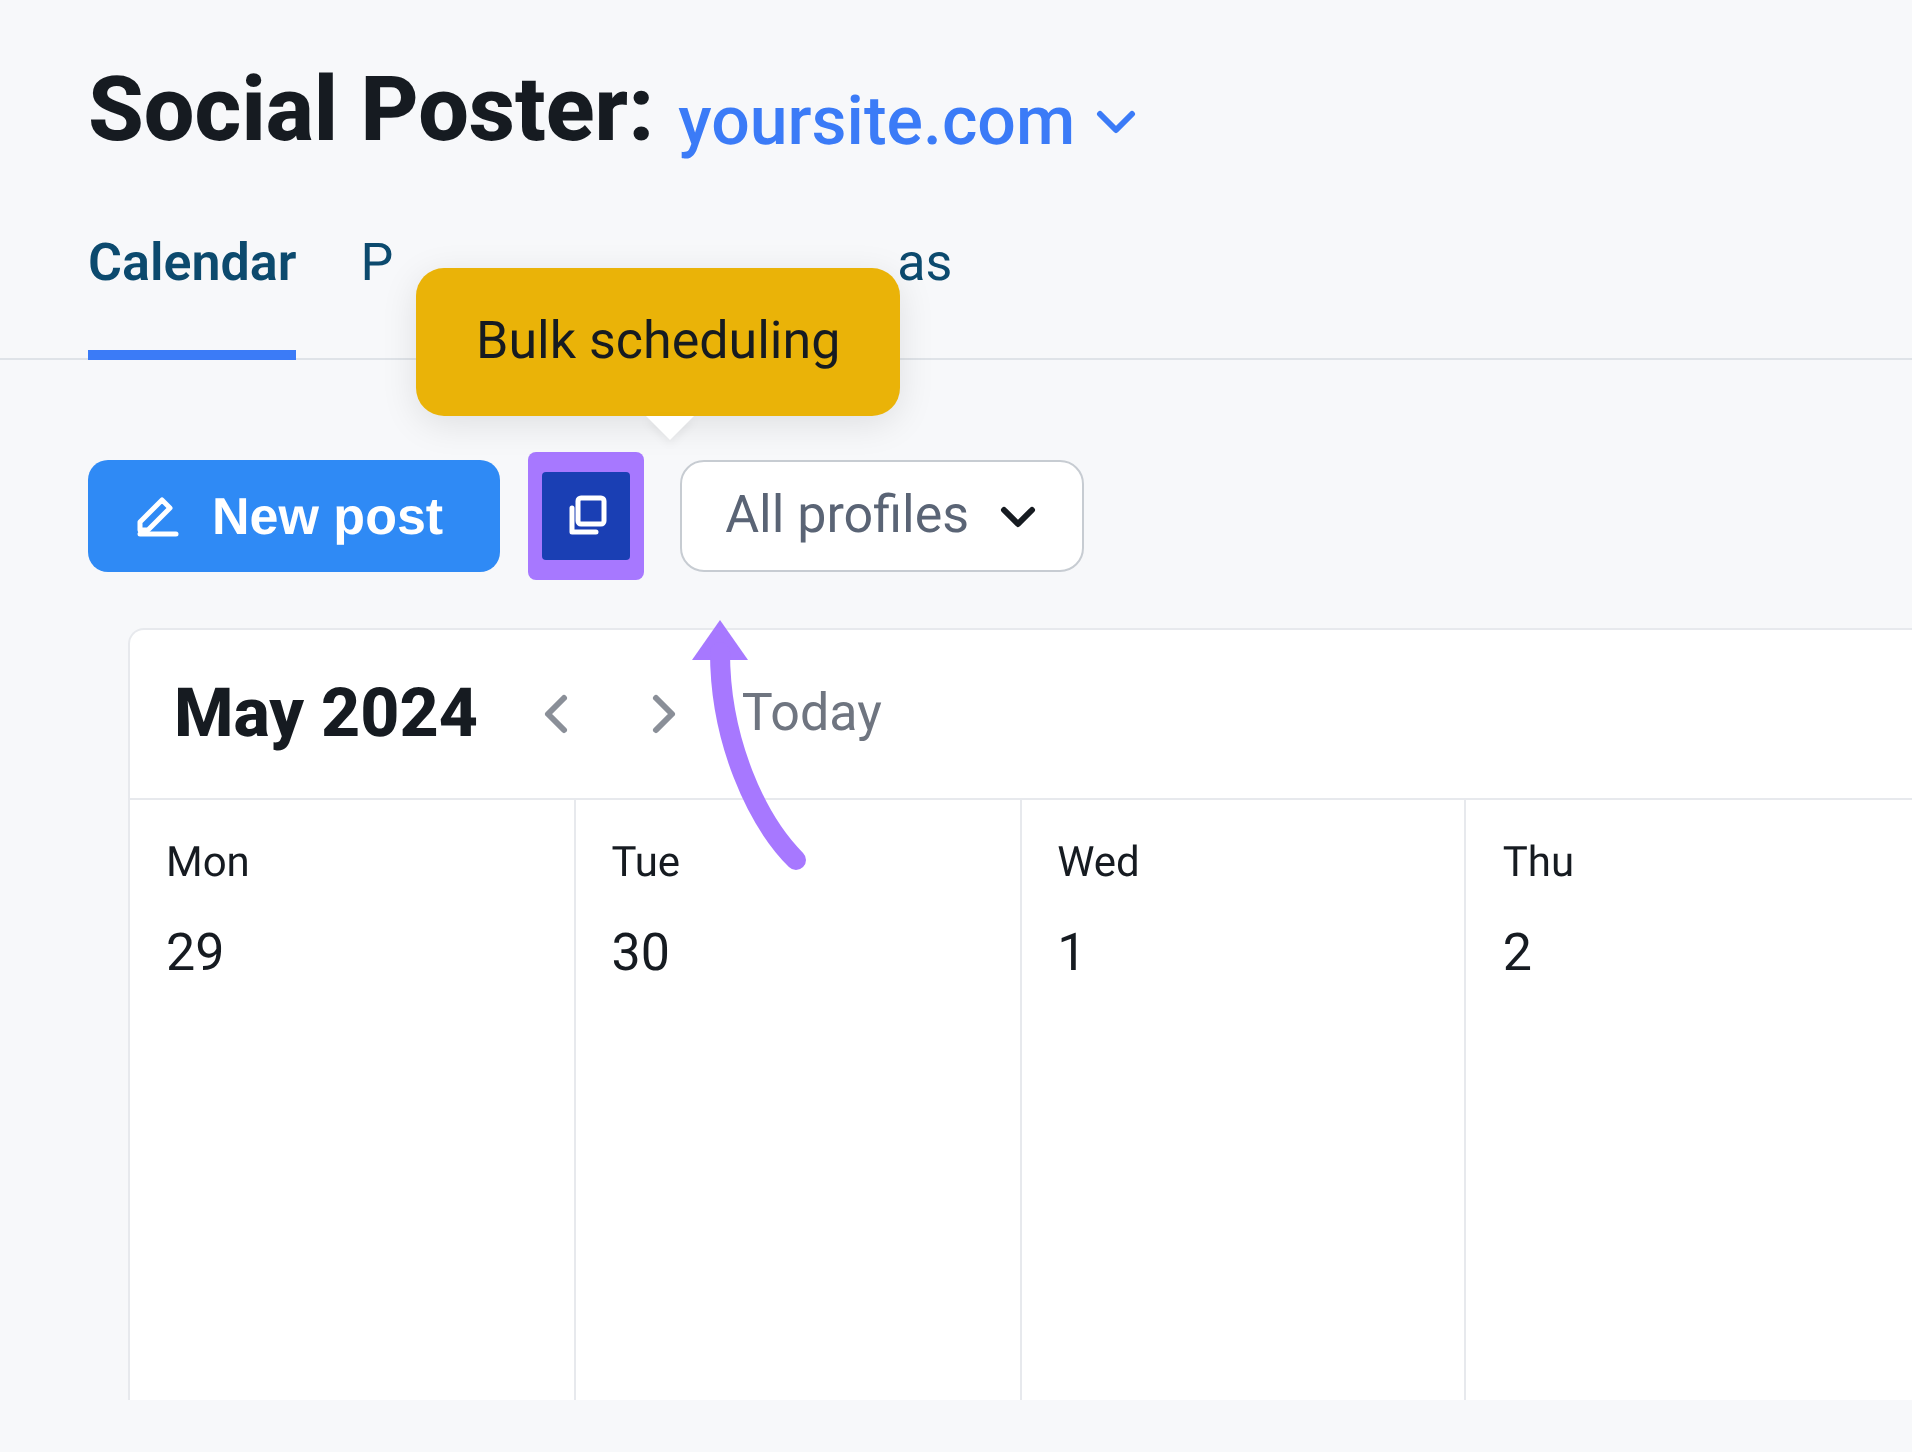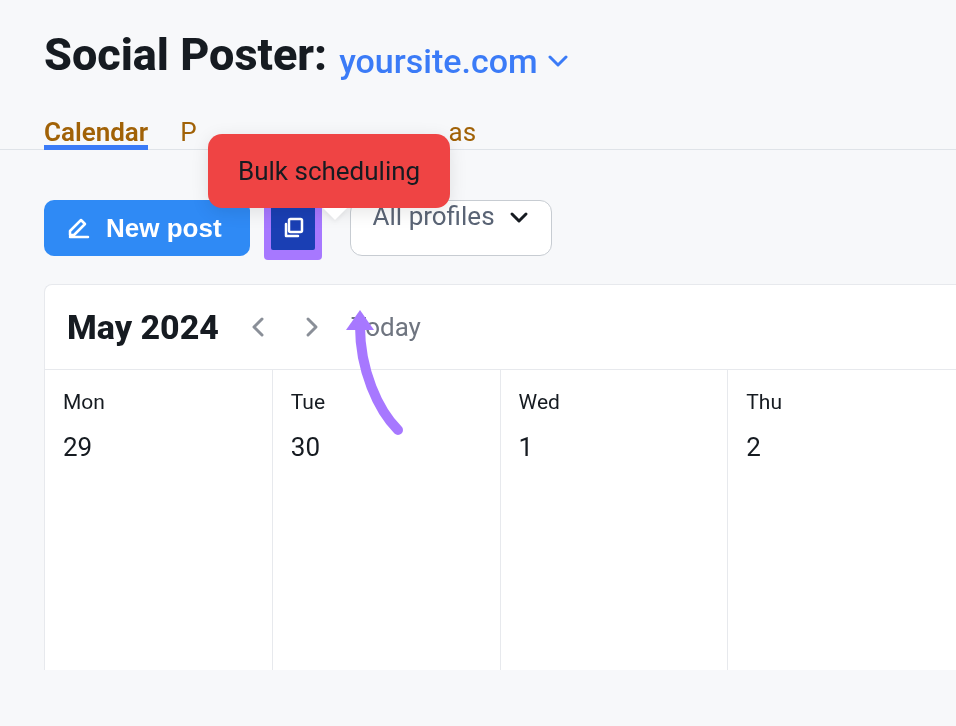--- a/index.html
+++ b/index.html
@@ -43,42 +43,42 @@
     display: flex;
     align-items: center;
     padding: 12px 44px 0;
     border-bottom: 1px solid #dfe3e8;
     position: relative;
     gap: 32px;
   }
   .tab {
     font-size: 26px;
     font-weight: 400;
-    color: #a16207;
-    padding-bottom: 2px;
+    color: #0c4a6e;
+    padding-bottom: 32px;
     cursor: pointer;
     position: relative;
   }
   .tab.active {
     font-weight: 600;
   }
   .tab.active::after {
     content: "";
     position: absolute;
     left: 0; right: 0; bottom: -1px;
     height: 5px;
     background: #3b7bf7;
   }
 
   
   .tooltip {
     position: absolute;
     top: 134px;
     left: 208px;
-    background: #ef4444;
+    background: #eab308;
     border-radius: 14px;
     box-shadow: 0 4px 18px rgba(0,0,0,0.10);
     padding: 22px 30px;
     font-size: 26px;
     color: #161b21;
     z-index: 50;
   }
   .tooltip::after {
     content: "";
     position: absolute;
@@ -129,41 +129,41 @@
     border-radius: 2px;
   }
   .bulk-btn-inner svg { display: block; }
 
   .profiles-dd {
     height: 56px;
     border: 1.5px solid #c7ccd2;
     background: #fff;
     border-radius: 12px;
     display: inline-flex;
-    align-items: flex-start;
+    align-items: center;
     gap: 14px;
     padding: 0 22px;
     font-size: 26px;
     color: #5a6475;
     cursor: pointer;
-    margin-left: 14px;
+    margin-left: 4px;
   }
 
   
   .arrow-anno {
     position: absolute;
     top: 300px;
     left: 338px;
     pointer-events: none;
     z-index: 40;
   }
 
   
   .calendar {
-    margin: 0 0 0 44px;
+    margin: 0 0 0 64px;
     background: #fff;
     border: 1px solid #e7e9ed;
     border-bottom: none;
     border-right: none;
     border-radius: 8px 0 0 0;
   }
   .cal-head {
     display: flex;
     align-items: center;
     padding: 22px 22px 22px 22px;

